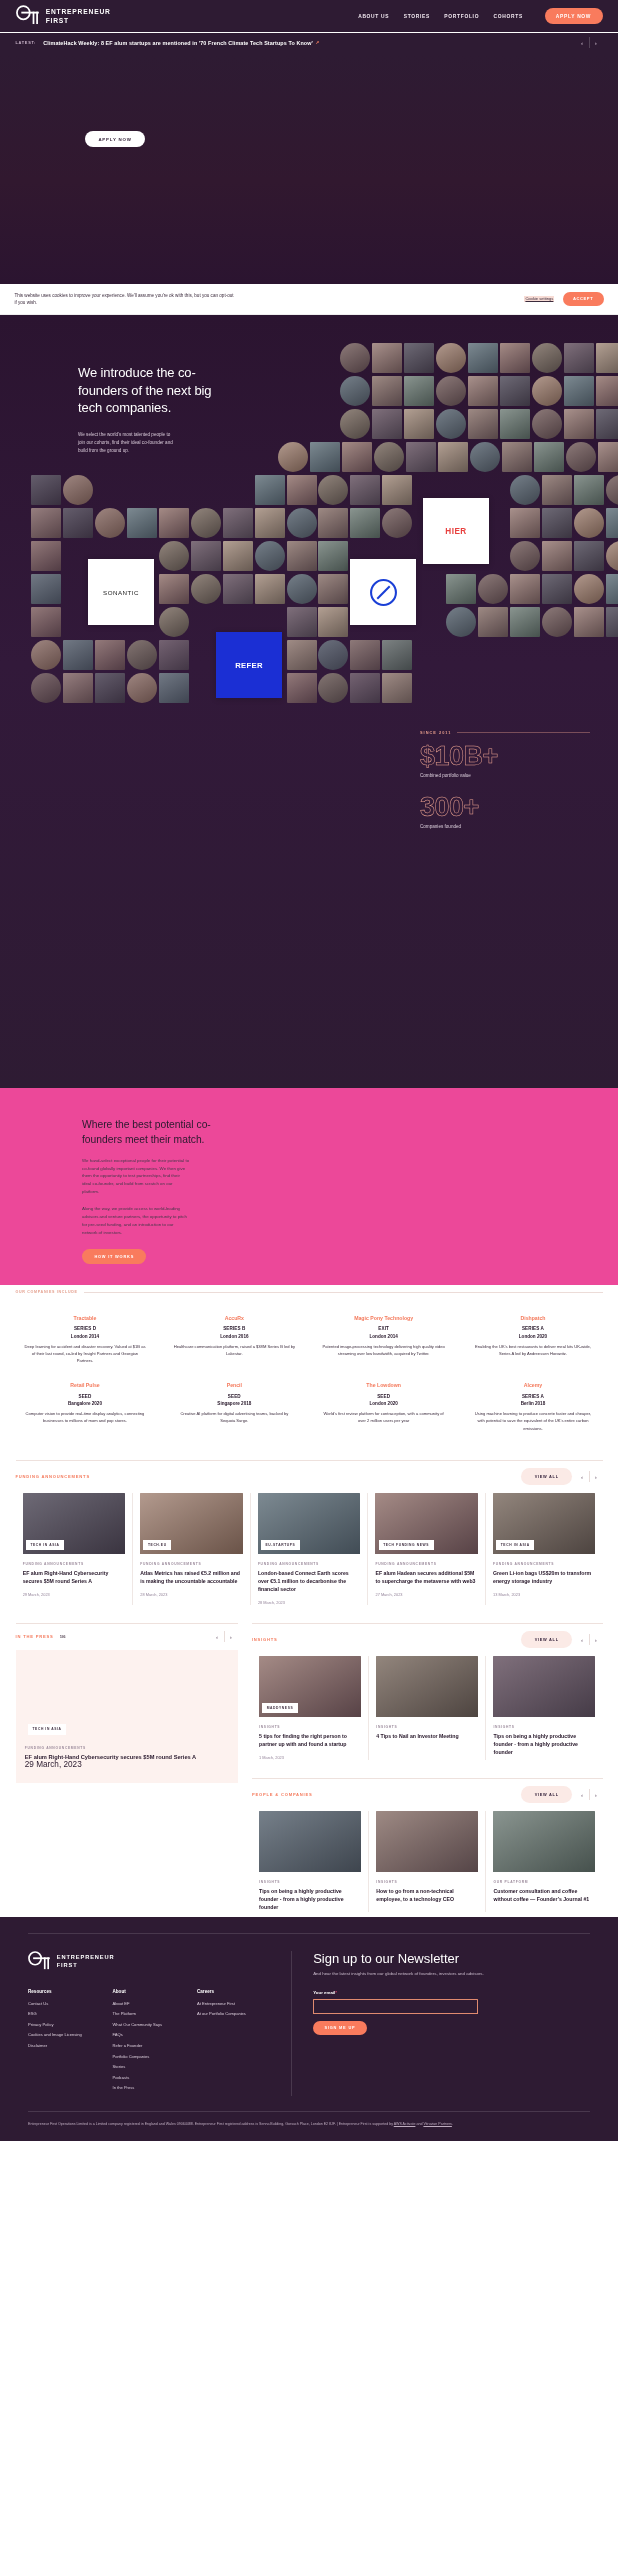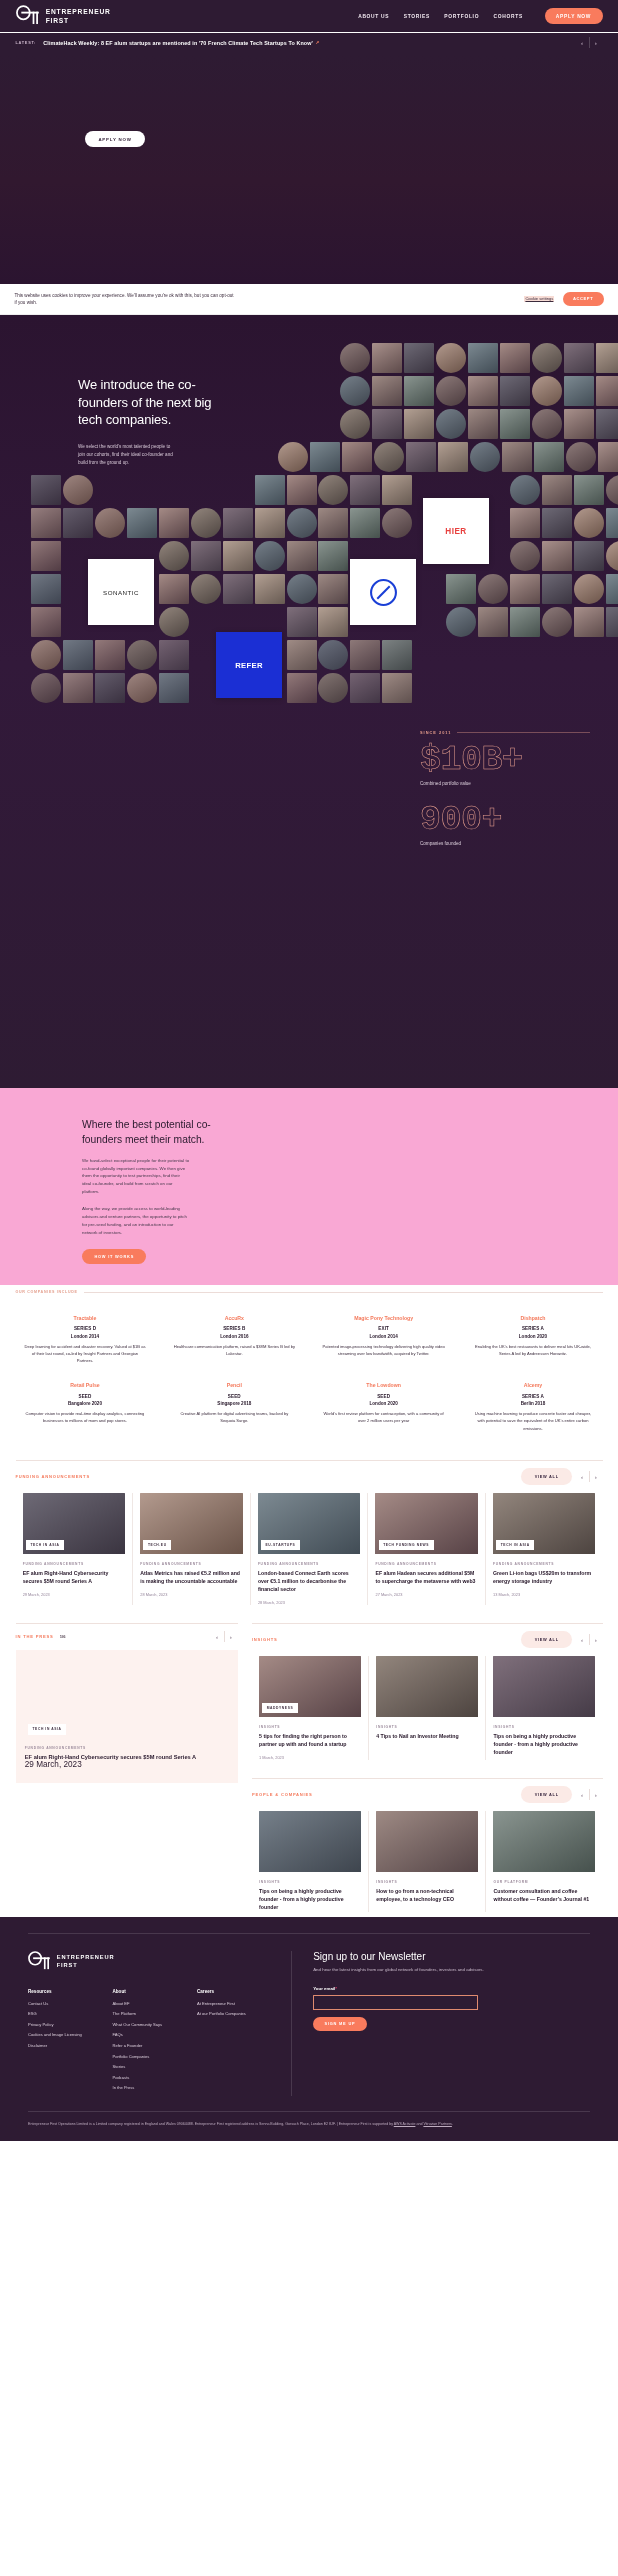--- a/index.html
+++ b/index.html
@@ -155,21 +155,21 @@
     font-family: inherit;
   }
 
   
   .mosaic-sec {
     background: linear-gradient(180deg, #2b1430 0%, #32193a 45%, #2e1b33 100%);
     position: relative;
     padding: 28px 0 36px;
     min-height: 773px;
   }
-  .intro-copy { position: absolute; left: 78px; top: 61px; width: 134px; z-index: 5; }
+  .intro-copy { position: absolute; left: 78px; top: 49px; width: 134px; z-index: 5; }
   .intro-copy h2 {
     color: #fff;
     font-size: 13px;
     font-weight: 300;
     line-height: 1.35;
     letter-spacing: -0.1px;
   }
   .intro-copy p {
     margin-top: 14.4px;
     color: #d9cbd9;
@@ -193,33 +193,32 @@
 
   
   .stats { position: absolute; right: 28px; top: 415px; width: 170px; z-index: 6; }
   .stat-kicker {
     display: flex; align-items: center; gap: 5.2px;
     color: #e79e8d; font-size: 3.9px; letter-spacing: 1px; font-weight: 700;
     margin-bottom: 7.2px;
   }
   .stat-kicker .ln { flex: 1; height: 0.5px; background: rgba(231,158,141,.4); }
   .stat-num {
-    font-size: 35px;
+    font-size: 27px;
     font-weight: 800;
     letter-spacing: -0.5px;
     color: transparent;
     -webkit-text-stroke: 0.5px #e8a08f;
     line-height: 1.05;
-    font-family: Liberation Mono, monospace;
   }
   .stat-label { font-size: 4.6px; color: #ddd0dd; margin-top: 2.1px; margin-bottom: 15.5px; }
 
   
   .match {
-    background: #f9a8d4;
+    background: #ec4899;
     padding: 30px 0 20.6px 82px;
   }
   .match h2 {
     font-size: 10.3px;
     font-weight: 400;
     line-height: 1.42;
     max-width: 134px;
     color: #2a1a2e;
   }
   .match p {
@@ -345,21 +344,21 @@
   .f-logo .logo-mark { width: 23px; height: 20.6px; }
   .f-logo .logo-text { font-size: 5.7px; letter-spacing: 0.9px; line-height: 1.45; }
   .f-cols { display: flex; gap: 17.5px; }
   .f-col { width: 67px; }
   .f-col h4 { color: #fff; font-size: 4.6px; font-weight: 800; margin-bottom: 6.7px; }
   .f-col a {
     display: block; color: #ddcfdd; font-size: 4.1px; text-decoration: none;
     line-height: 1.45; margin-bottom: 4.6px;
   }
   .f-right { flex: 1; border-left: 0.5px solid rgba(255,255,255,.13); padding-left: 21.6px; }
-  .f-right h3 { color: #fff; font-size: 10px; font-weight: 400; }
+  .f-right h3 { color: #fff; font-size: 13px; font-weight: 400; }
   .f-right p { color: #c7b8c9; font-size: 4.4px; line-height: 1.6; margin-top: 4.1px; max-width: 191px; }
   .f-label { color: #fff; font-size: 4.4px; font-weight: 800; margin-top: 12.4px; }
   .f-label .req { color: #e8436f; }
   .f-input {
     display: block; width: 165px; height: 14.4px; margin-top: 4.6px;
     background: transparent; border: 0.5px solid #e08a6f; border-radius: 0.5px;
     color: #fff; padding: 0 4.1px; font-size: 4.6px; font-family: inherit;
   }
   .f-signup {
     margin-top: 7.2px; background: #f97b5d; color: #fff; border: none;
@@ -565,21 +564,21 @@
         </div>
       </div>
 
     <div class="stats">
       <div class="stat-kicker">
         <span>SINCE 2011</span>
         <span class="ln"></span>
       </div>
       <div class="stat-num">$10B+</div>
       <div class="stat-label">Combined portfolio value</div>
-      <div class="stat-num">900+</div>
+      <div class="stat-num">300+</div>
       <div class="stat-label">Companies founded</div>
     </div>
   </section>
 
   <section class="match">
     <h2>Where the best potential co-founders meet their match.</h2>
     <p>We hand-select exceptional people for their potential to co-found globally important companies. We then give them the opportunity to test partnerships, find their ideal co-founder, and build from scratch on our platform.</p>
     <p>Along the way, we provide access to world-leading advisors and venture partners, the opportunity to pitch for pre-seed funding, and an introduction to our network of investors.</p>
     <button class="btn-coral">HOW IT WORKS</button>
   </section>

